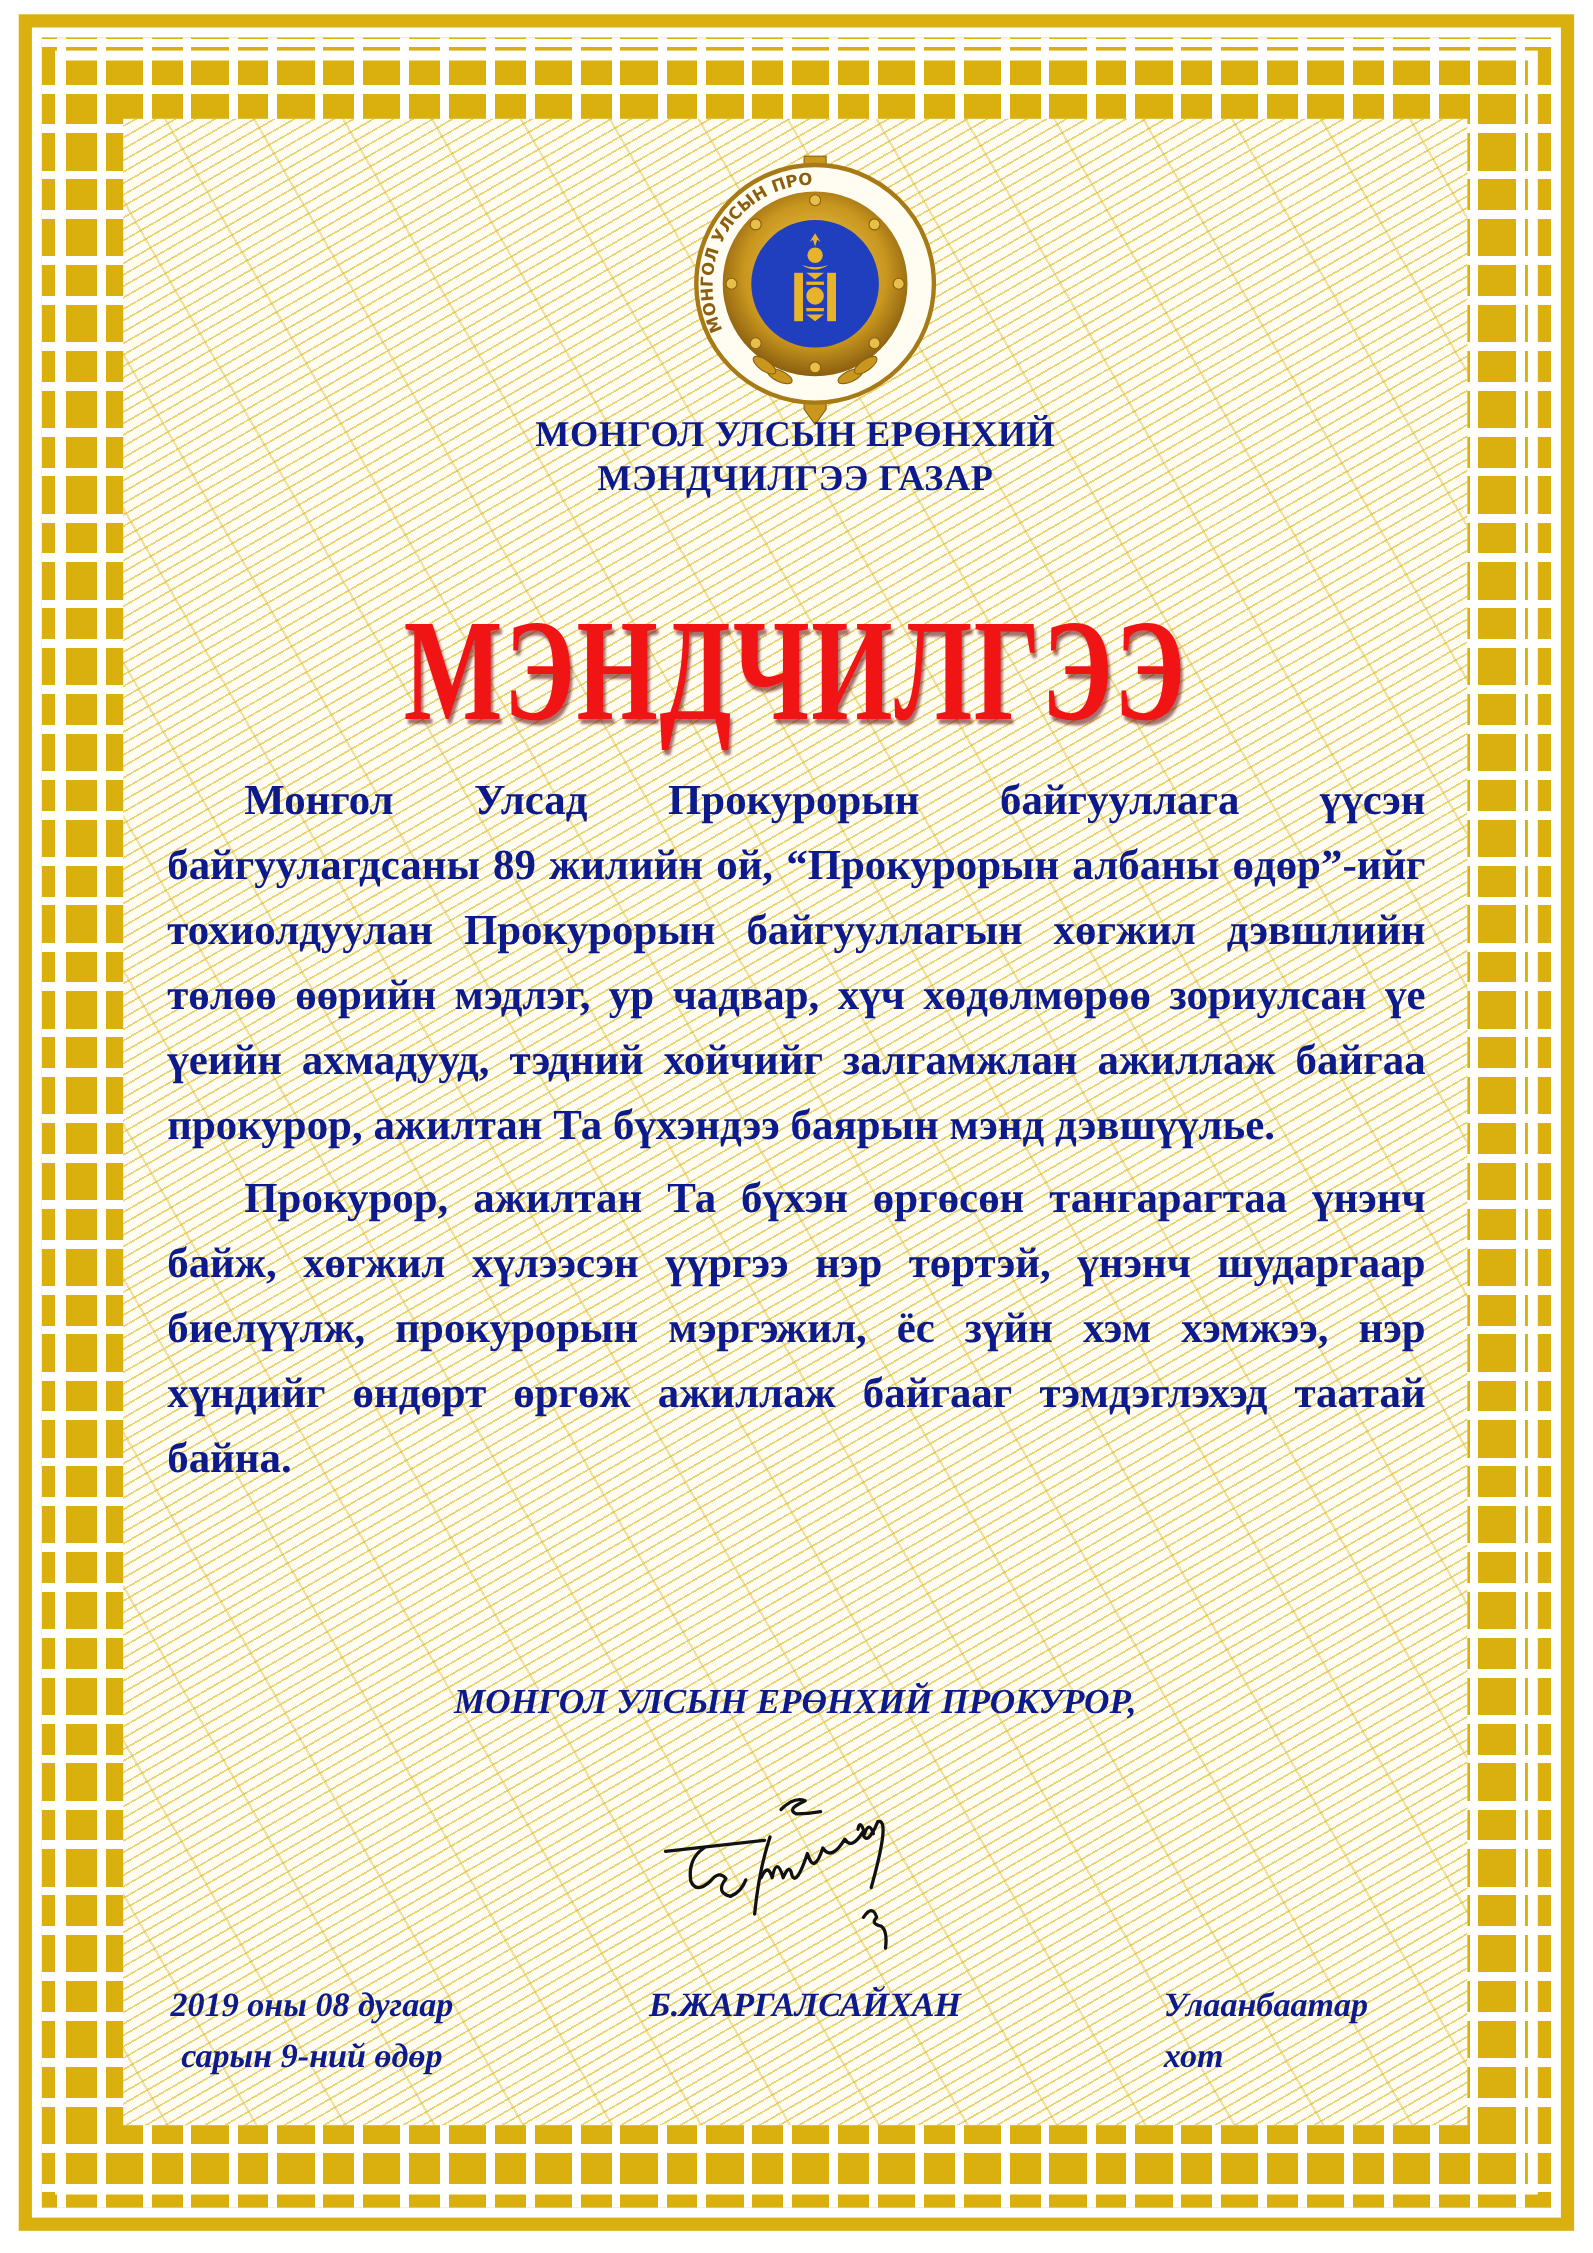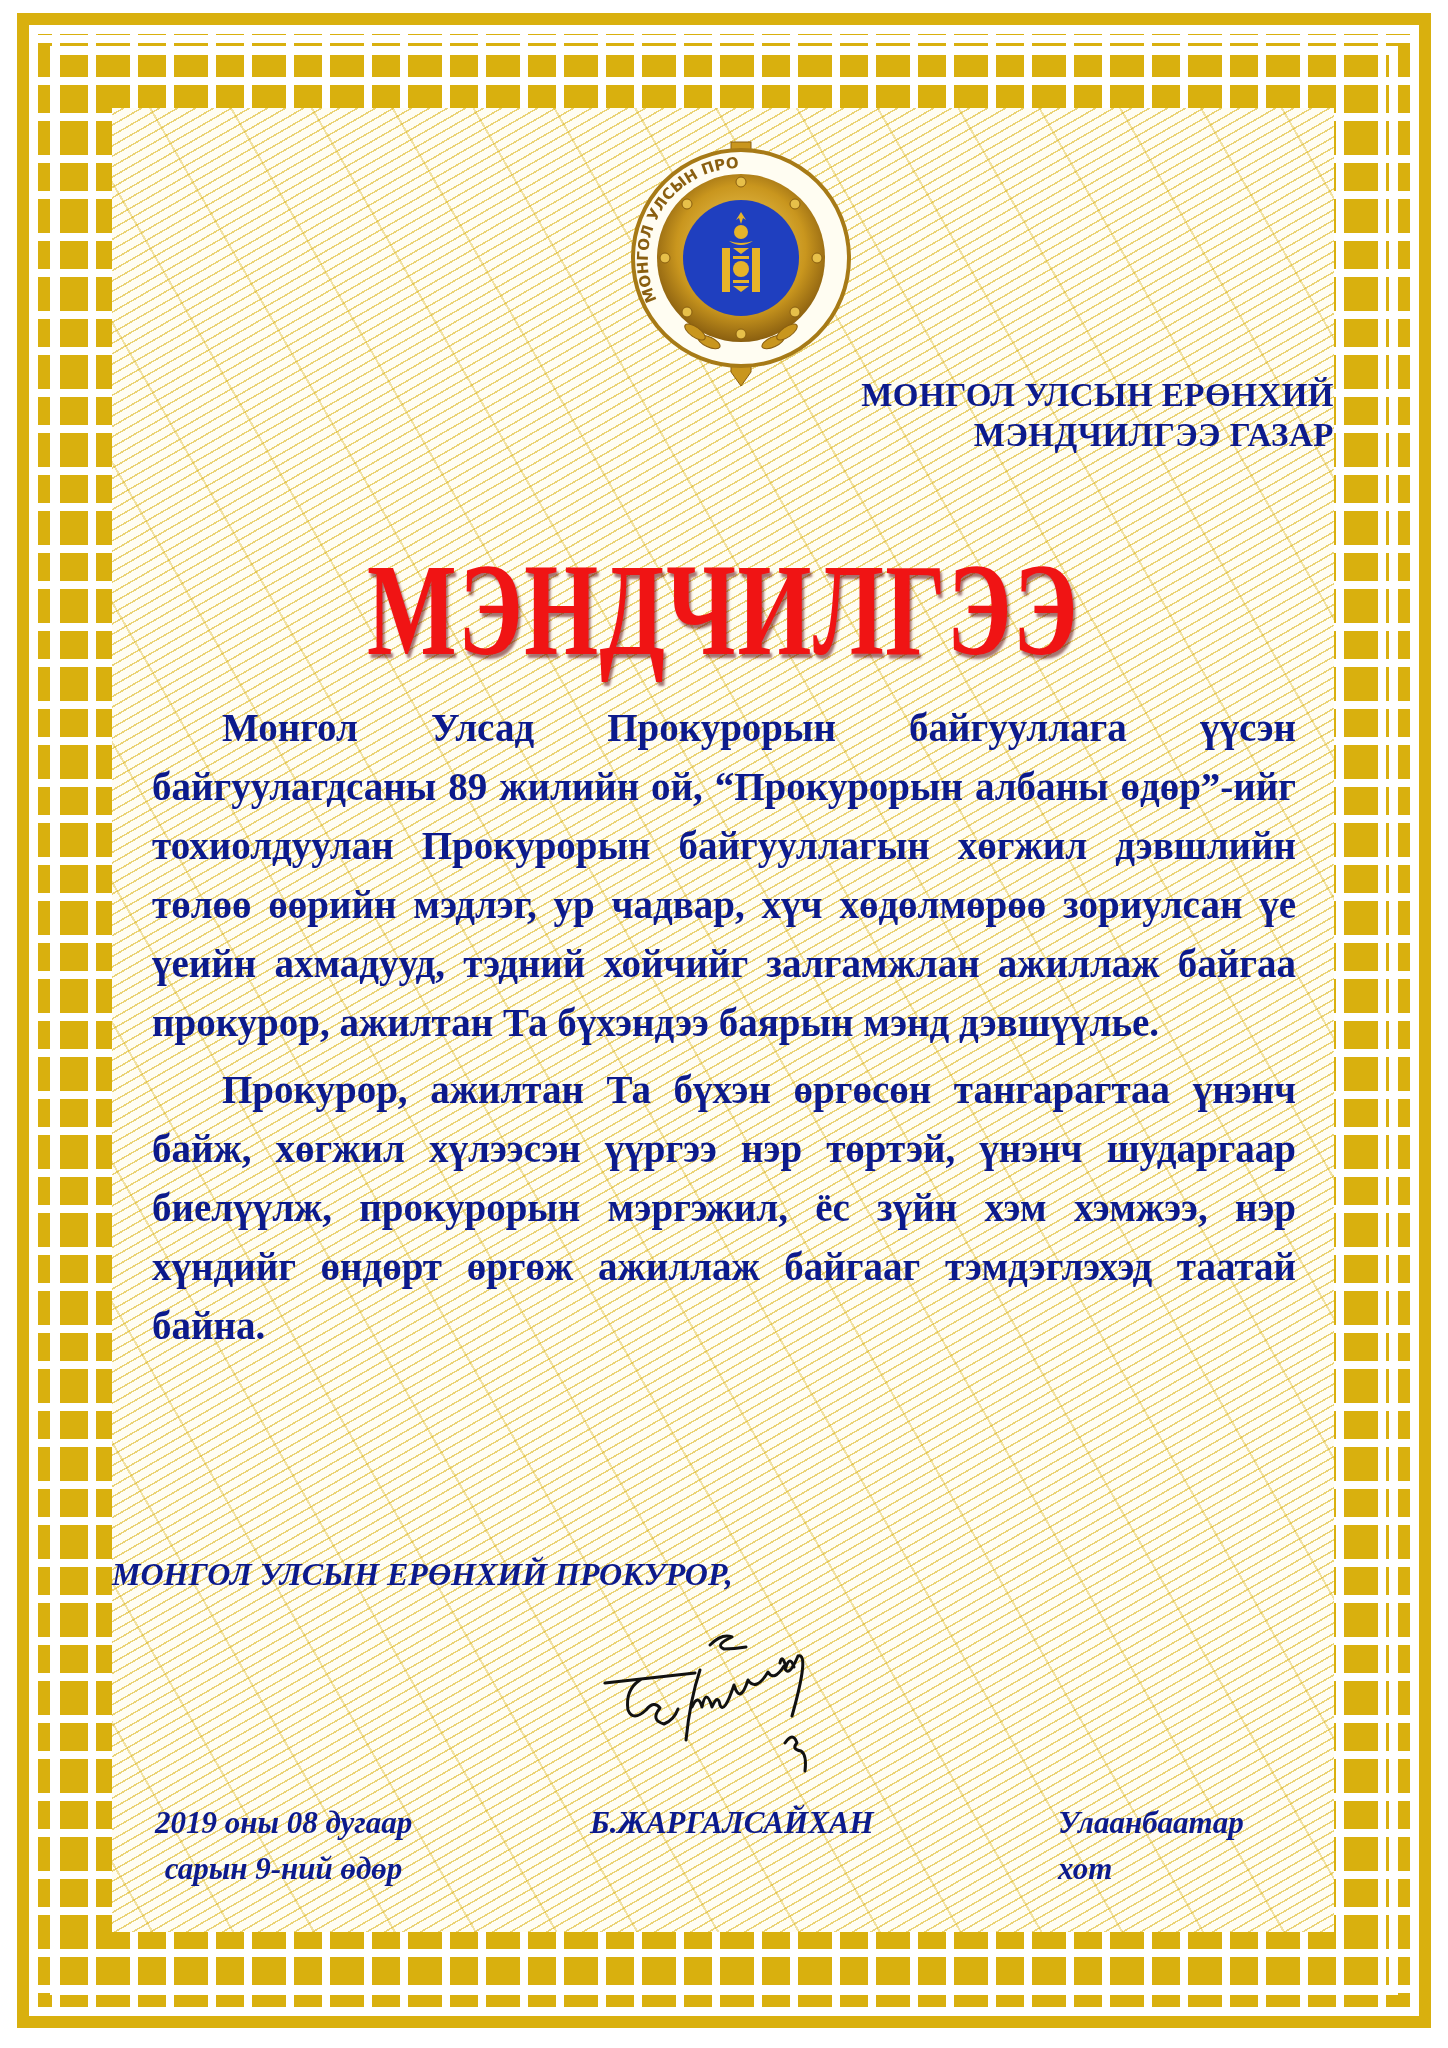--- a/index.html
+++ b/index.html
@@ -31,40 +31,40 @@
     position: absolute; left: 112px; top: 108px; width: 1222px; height: 1824px;
     background-color: #fffdf2;
     background-image:
       repeating-linear-gradient(-30deg, rgba(217,176,14,0.0) 0 6px, rgba(217,176,14,0.55) 6px 7.5px, rgba(217,176,14,0) 7.5px 9px),
       repeating-linear-gradient(60deg, rgba(217,176,14,0.0) 0 34px, rgba(217,176,14,0.35) 34px 36px, rgba(217,176,14,0) 36px 70px);
   }
   .emblem {
     position: absolute; left: 617px; top: 140px; width: 248px; height: 250px;
   }
   .org-name {
-    position: absolute; left: 112px; top: 375px; width: 1222px; text-align: right;
+    position: absolute; left: 112px; top: 375px; width: 1222px; text-align: center;
     color: #0c1a8c; font-weight: bold; font-size: 33px; line-height: 40px;
     letter-spacing: 0.5px;
   }
   .title {
     position: absolute; left: 112px; top: 540px; width: 1222px; text-align: center;
     color: #f01414; font-weight: bold; font-size: 132px; line-height: 140px;
     transform: scaleX(0.72); transform-origin: center;
     text-shadow: 3px 4px 3px rgba(90,0,0,0.55);
     letter-spacing: 2px;
   }
   .body-text {
     position: absolute; left: 152px; top: 698px; width: 1144px;
     color: #0c1a8c; font-weight: bold;
     font-size: 39px; line-height: 59px; text-align: justify;
   }
   .body-text p { margin: 0 0 8px 0; text-indent: 70px; }
   .signoff {
-    position: absolute; left: 112px; top: 1522px; width: 1222px; text-align: left;
-    color: #0c1a8c; font-style: italic; font-weight: bold; font-size: 32px; line-height: 48px; margin-top: 28px;
+    position: absolute; left: 112px; top: 1522px; width: 1222px; text-align: center;
+    color: #0c1a8c; font-style: italic; font-weight: bold; font-size: 32px; line-height: 48px;
   }
   .signature { position: absolute; left: 580px; top: 1625px; width: 320px; height: 160px; }
   .footer-left, .footer-center, .footer-right {
     position: absolute; top: 1800px; color: #0c1a8c; font-style: italic; font-weight: bold;
     font-size: 31px; line-height: 46px; text-align: center;
   }
   .footer-left { left: 155px; }
   .footer-center { left: 590px; }
   .footer-right { left: 1058px; width: 200px; text-align: left; }
 </style>

